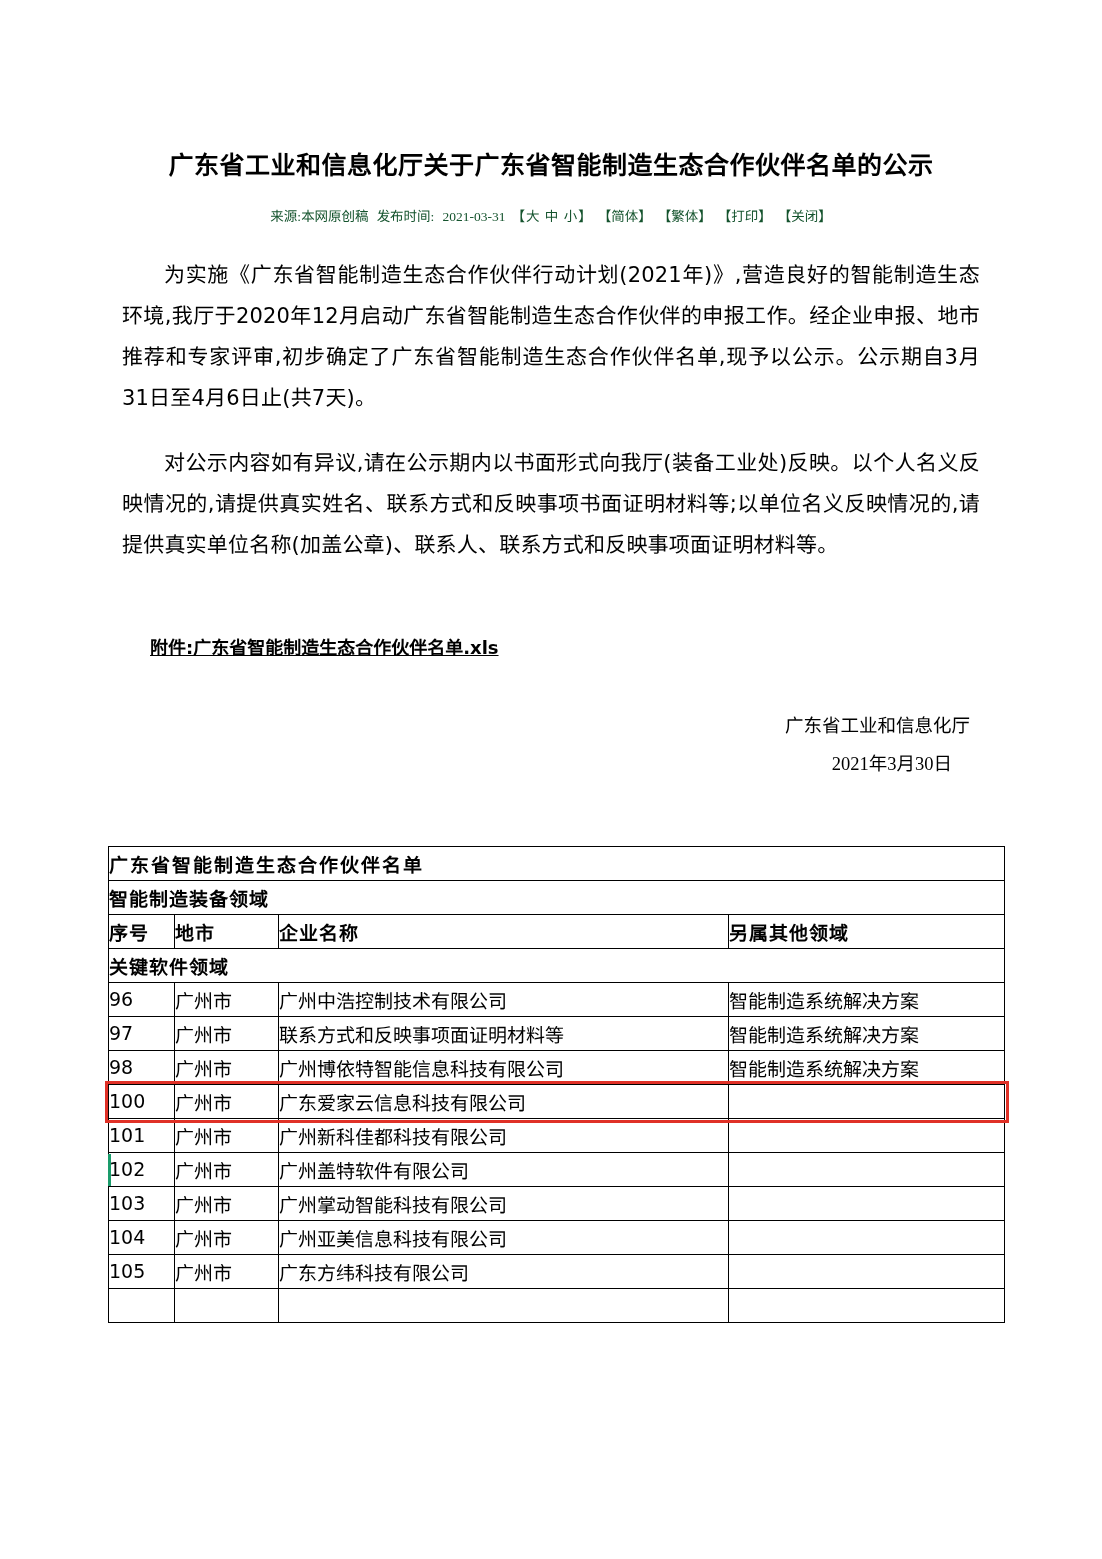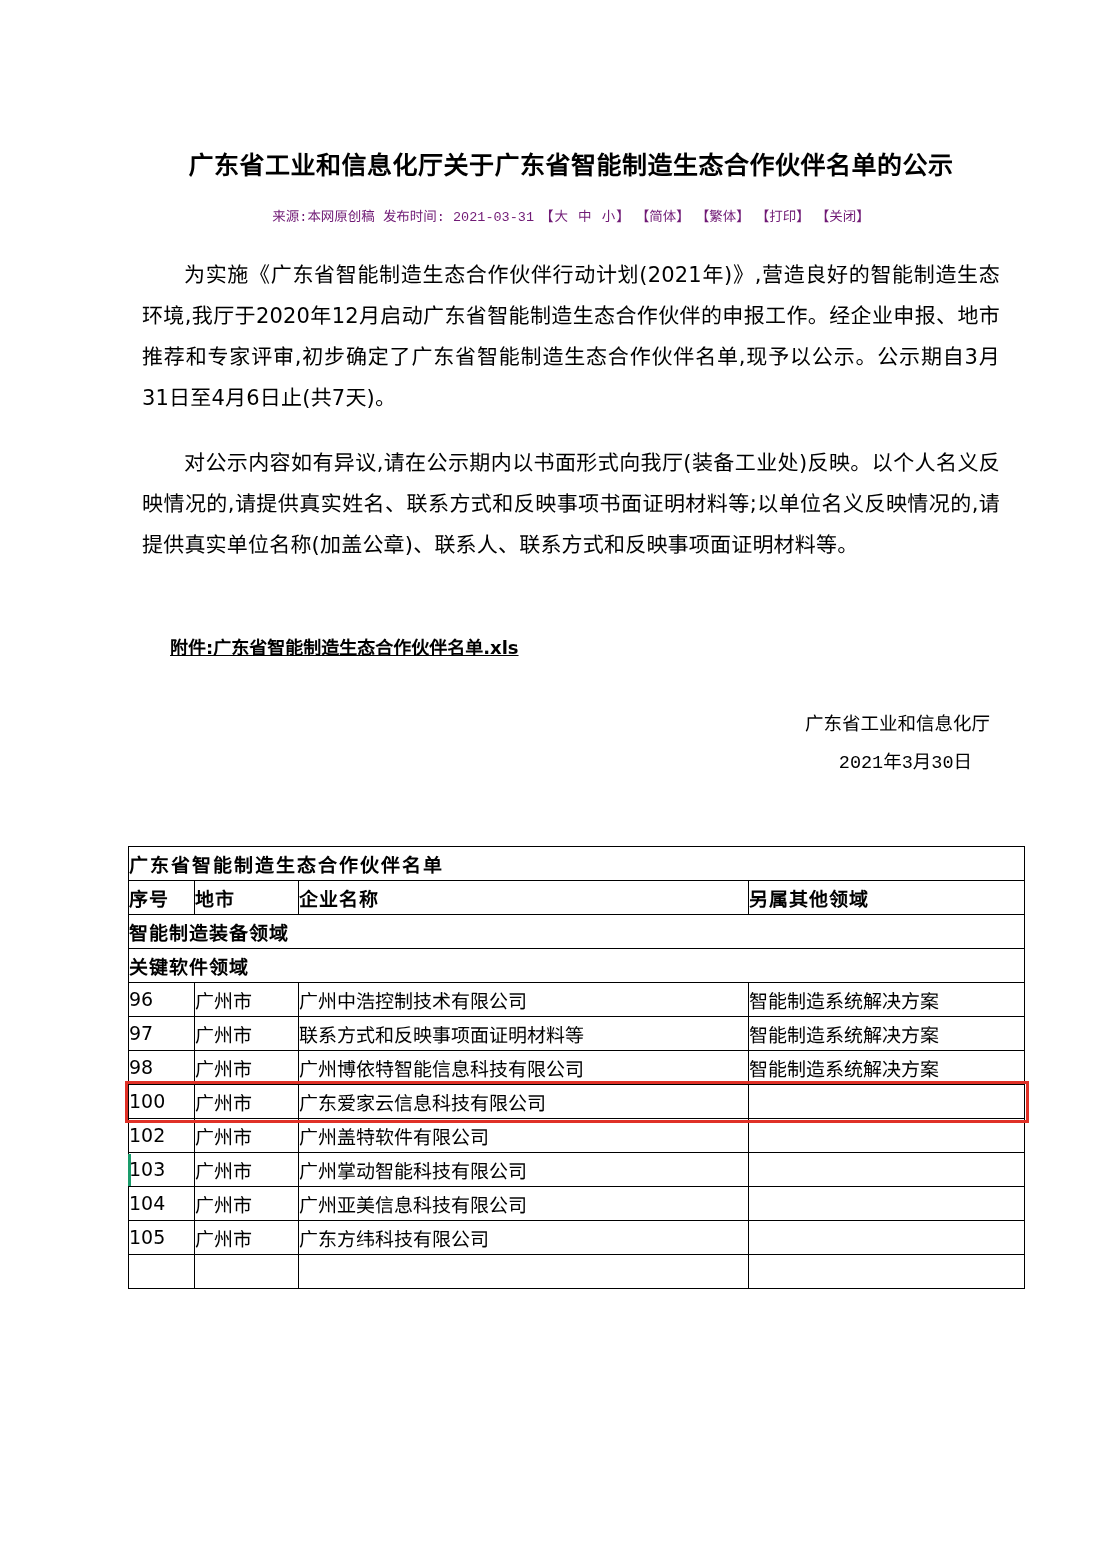--- a/index.html
+++ b/index.html
@@ -15,21 +15,20 @@
     font-family: "Liberation Serif", "DejaVu Serif", serif;
     color: #000000;
     overflow: hidden;
   }
   .page {
     position: absolute;
     left: 0;
     top: 0;
     width: 930px;
     height: 1559px;
-    margin-left: 20px;
   }
   .content {
     position: absolute;
     left: 122px;
     top: 0;
     width: 858px;
   }
 
   
   .doc-title {
@@ -40,22 +39,22 @@
     font-family: "DejaVu Sans", "Liberation Sans", sans-serif;
     letter-spacing: 0.5px;
     line-height: 1.4;
   }
 
   
   .meta-line {
     margin-top: 22px;
     text-align: center;
     font-size: 13.5px;
-    font-family: Liberation Mono, monospace;
-    color: #701a75;
+    font-family: Liberation Serif, serif;
+    color: #14532d;
     white-space: nowrap;
   }
   .meta-line span { display: inline-block; }
   .meta-sep { width: 8px; }
   .meta-bracket { margin-left: 6px; }
   .meta-size-group span { margin: 0 1px; }
 
   
   .para {
     margin-top: 24px;
@@ -77,21 +76,21 @@
     font-family: "DejaVu Sans", "Liberation Sans", sans-serif;
     text-decoration: underline;
     display: inline-block;
   }
 
   
   .signature {
     margin-top: 48px;
     text-align: right;
     font-size: 18.5px;
-    font-family: Liberation Mono, monospace;
+    font-family: Liberation Serif, serif;
     line-height: 2.1;
     padding-right: 10px;
   }
   .signature .line2 { padding-right: 18px; }
 
   
   .table-wrap {
     margin-top: 62px;
     margin-left: -14px;
     width: 896px;
@@ -188,29 +187,29 @@
           <col class="c-no">
             <col class="c-city">
             <col class="c-name">
             <col class="c-field">
         </colgroup>
         <tbody>
           <tr>
             <td class="tbl-title" colspan="4">广东省智能制造生态合作伙伴名单</td>
           </tr>
           <tr>
+            <td class="section-head" colspan="4">智能制造装备领域</td>
+          </tr>
+          <tr>
             <td class="col-head">序号</td>
             <td class="col-head">地市</td>
             <td class="col-head">企业名称</td>
             <td class="col-head">另属其他领域</td>
           </tr>
           <tr>
-            <td class="section-head" colspan="4">智能制造装备领域</td>
-          </tr>
-          <tr>
             <td class="section-head" colspan="4">关键软件领域</td>
           </tr>
 
           <tr>
             <td>96</td>
             <td>广州市</td>
             <td>广州中浩控制技术有限公司</td>
             <td>智能制造系统解决方案</td>
           </tr>
           <tr>
@@ -222,20 +221,26 @@
           <tr>
             <td>98</td>
             <td>广州市</td>
             <td>广州博依特智能信息科技有限公司</td>
             <td>智能制造系统解决方案</td>
           </tr>
           <tr>
             <td>100</td>
             <td>广州市</td>
             <td>广东爱家云信息科技有限公司</td>
+            <td></td>
+          </tr>
+          <tr>
+            <td>101</td>
+            <td>广州市</td>
+            <td>广州新科佳都科技有限公司</td>
             <td></td>
           </tr>
           <tr>
             <td>102</td>
             <td>广州市</td>
             <td>广州盖特软件有限公司</td>
             <td></td>
           </tr>
           <tr>
             <td>103</td>

